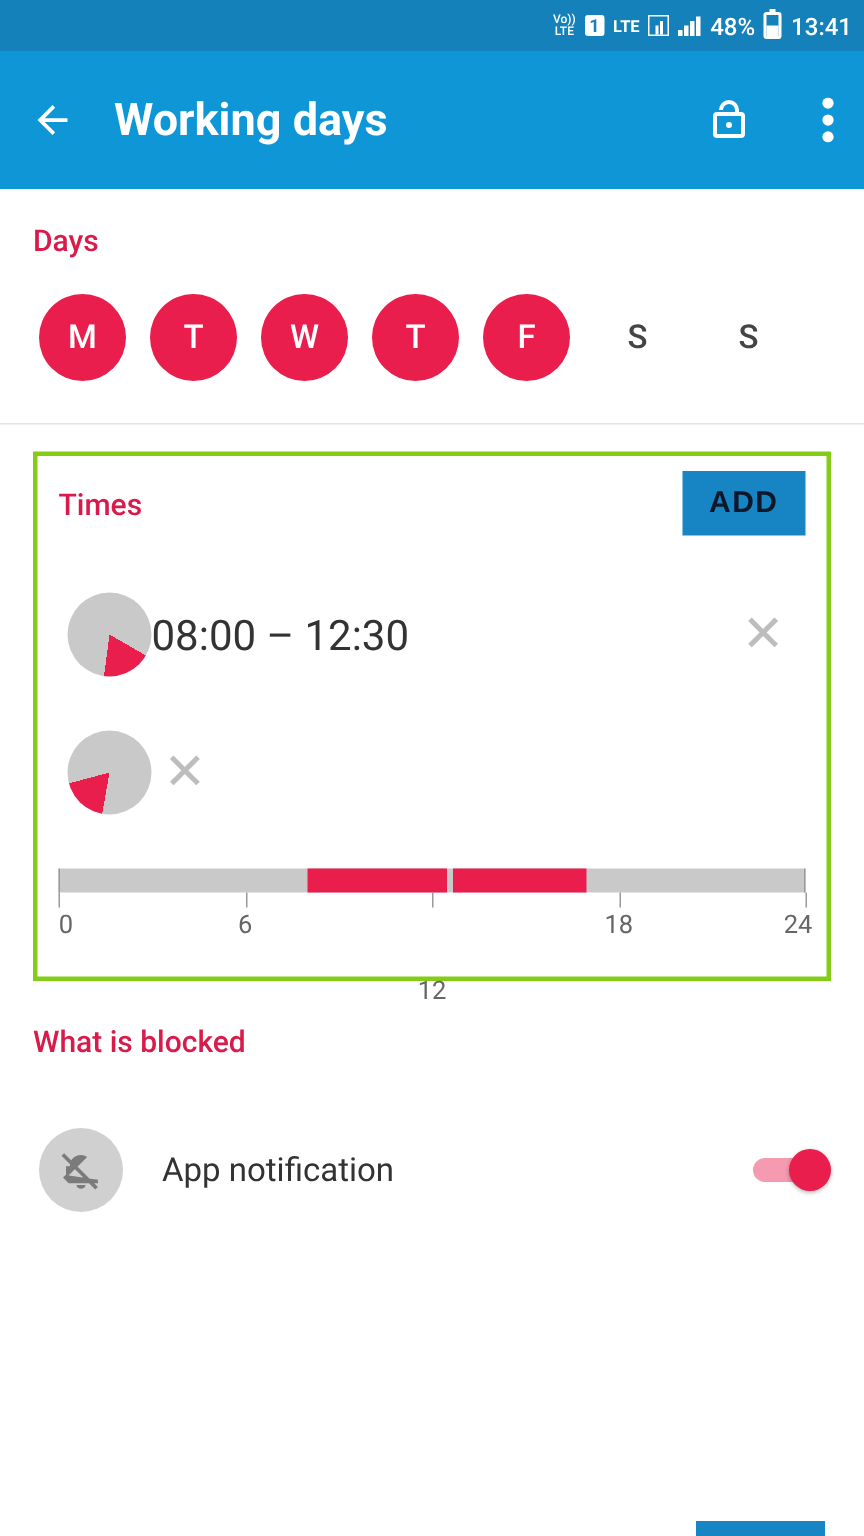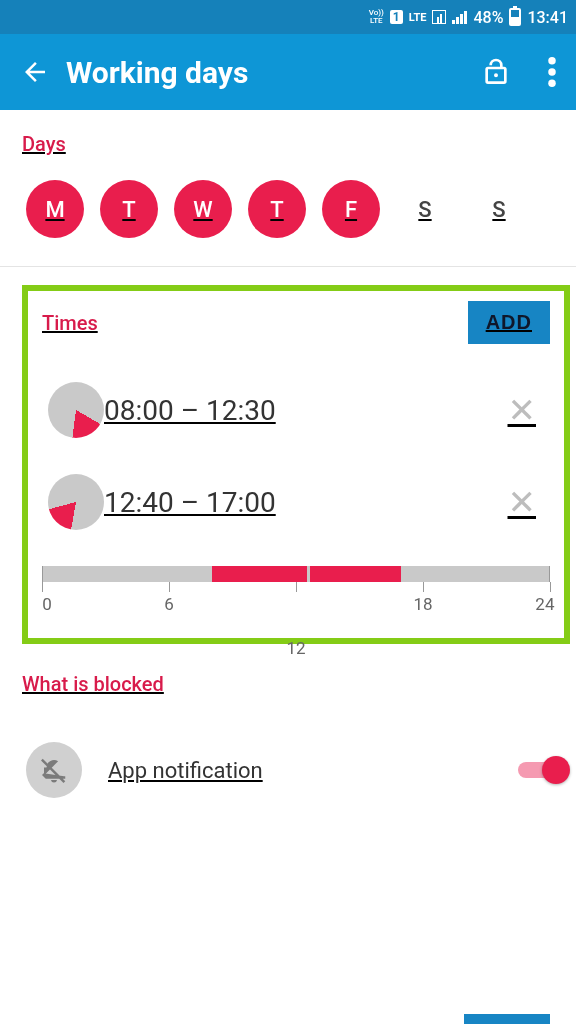--- a/index.html
+++ b/index.html
@@ -31,38 +31,38 @@
   }
   .status-bar .batt::before{
     content:""; position:absolute; top:-4px; left:2px; width:4px; height:2px; background:#fff;
   }
   .status-bar .batt::after{
     content:""; position:absolute; bottom:0; left:0; right:0; height:48%; background:#fff;
   }
 
   
   .app-bar {
-    height: 76px;
+    height: 92px;
     background: #0e96d6;
     color: #fff;
     display: flex;
     align-items: center;
     padding: 0 20px;
-    gap: 16px;
+    gap: 26px;
   }
   .app-bar .title {
     font-size: 30px;
     font-weight: 700;
     flex: 1;
   }
   .icon-btn { display:inline-flex; align-items:center; justify-content:center; color:inherit; }
   .back-arrow svg, .lock-icon svg, .more-icon svg { fill: #fff; }
 
   
-  .content { padding: 22px 6px 0 22px; text-decoration: underline; }
+  .content { padding: 22px 22px 0 22px; }
   .section-title {
     color: #d81b4b;
     font-size: 20px;
     font-weight: 500;
     margin-bottom: 24px;
   }
 
   
   .days-row { display:flex; gap:16px; justify-content:flex-start; margin-bottom:28px; padding:0 4px;}
   .day {
@@ -70,21 +70,21 @@
     display:flex; align-items:center; justify-content:center;
     font-size:22px; font-weight:500;
   }
   .day.selected { background:#e91e4d; color:#fff; }
   .day.unselected { background:transparent; color:#444; }
 
   .divider { height:1px; background:#e4e4e4; margin-left:-22px; margin-right:-22px; }
 
   
   .times-box {
-    border: 6px solid #84cc16;
+    border: 3px solid #84cc16;
     margin-top: 18px;
     padding: 10px 14px 22px 14px;
     position: relative;
   }
   .times-header { display:flex; align-items:center; justify-content:space-between; margin-bottom:20px;}
   .times-header .label { color:#d81b4b; font-size:20px; font-weight:500; }
   .add-btn {
     background:#1785c4; color:#0f172a; border:none; font-size:20px; font-weight:700;
     padding:10px 18px; letter-spacing:1px;
   }
@@ -207,21 +207,20 @@
         <button class="add-btn">ADD</button>
       </div>
       <div id="time-ranges">
           <div class="time-row">
     <div class="pie" style="background:conic-gradient(#c9c9c9 0deg 120deg, #e91e4d 120deg 187.5deg, #c9c9c9 187.5deg 360deg)"></div>
     <div class="time-text">08:00 – 12:30</div>
     <div class="close-x">✕</div>
           </div>
           <div class="time-row">
     <div class="pie" style="background:conic-gradient(#c9c9c9 0deg 190.05deg, #e91e4d 190.05deg 255deg, #c9c9c9 255deg 360deg)"></div>
-    <div class="time-text">12:40 – 17:00</div>
     <div class="close-x">✕</div>
           </div>
         </div>
 
       <div class="timeline-wrap">
         <div class="timeline-track" id="timeline-track">
             <div class="timeline-seg" style="left: 33.3333%; width: 18.75%;"></div>
             <div class="timeline-seg" style="left: 52.7917%; width: 18.0417%;"></div>
           </div>
         <div class="timeline-ticks" id="timeline-ticks">

